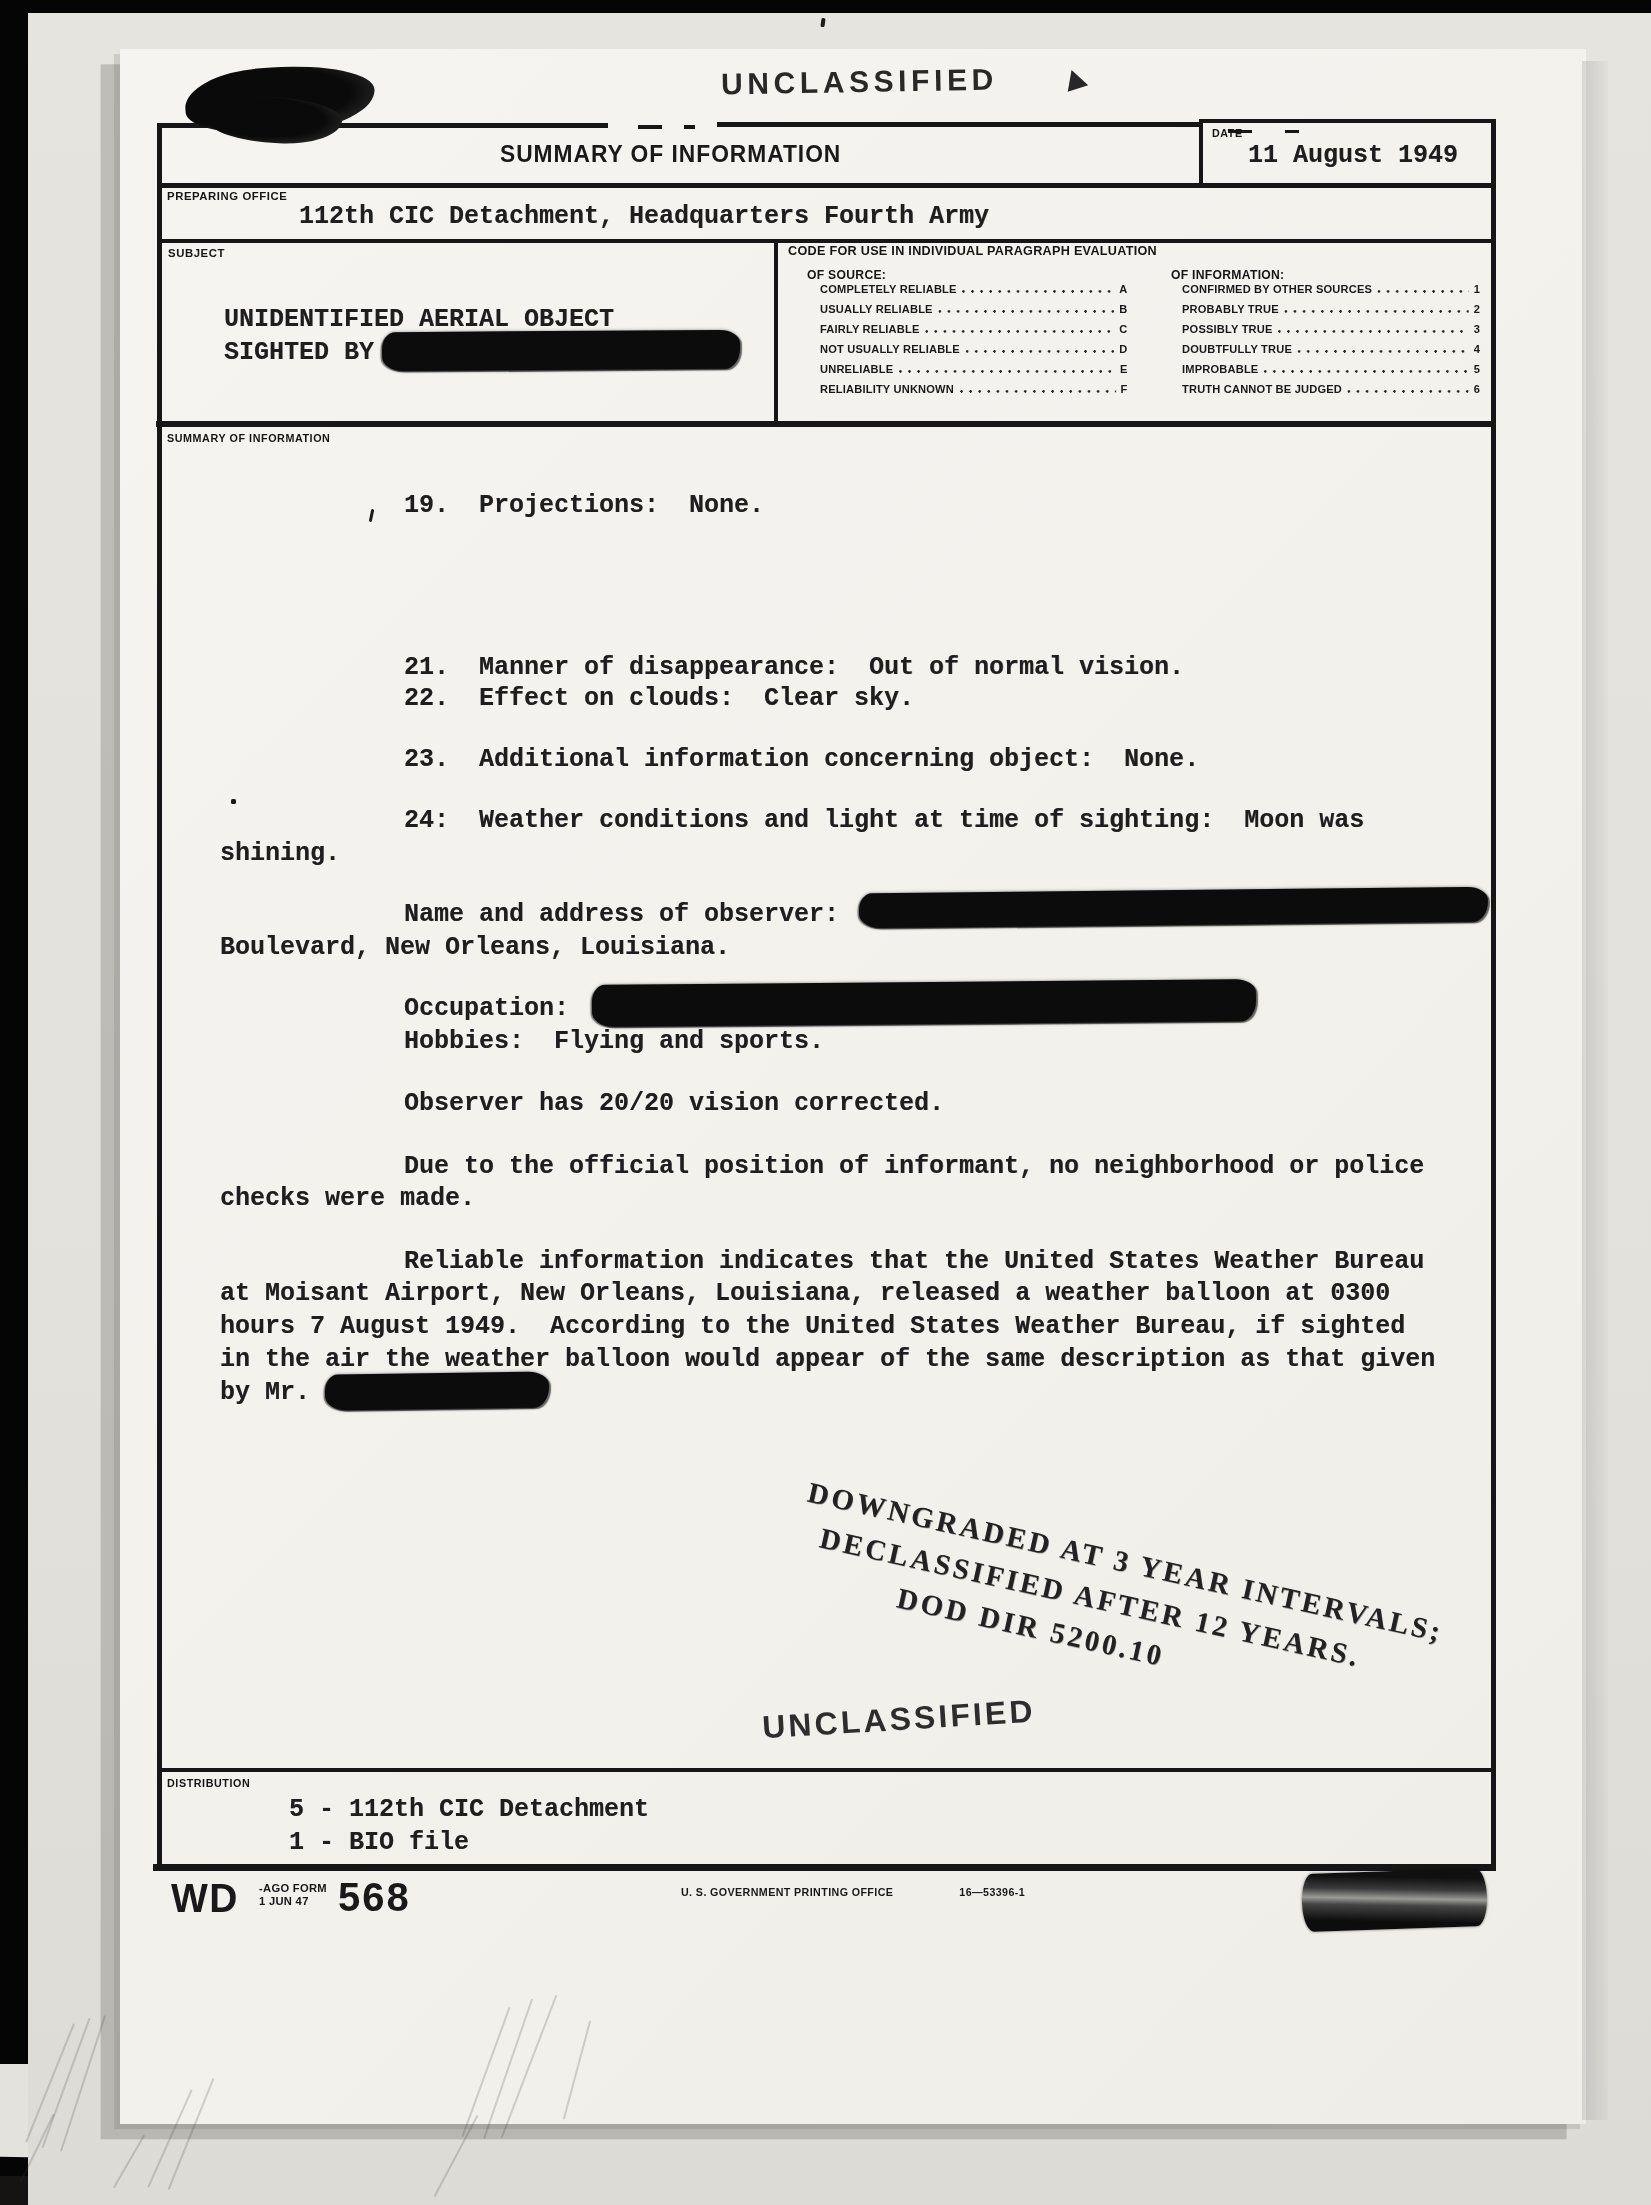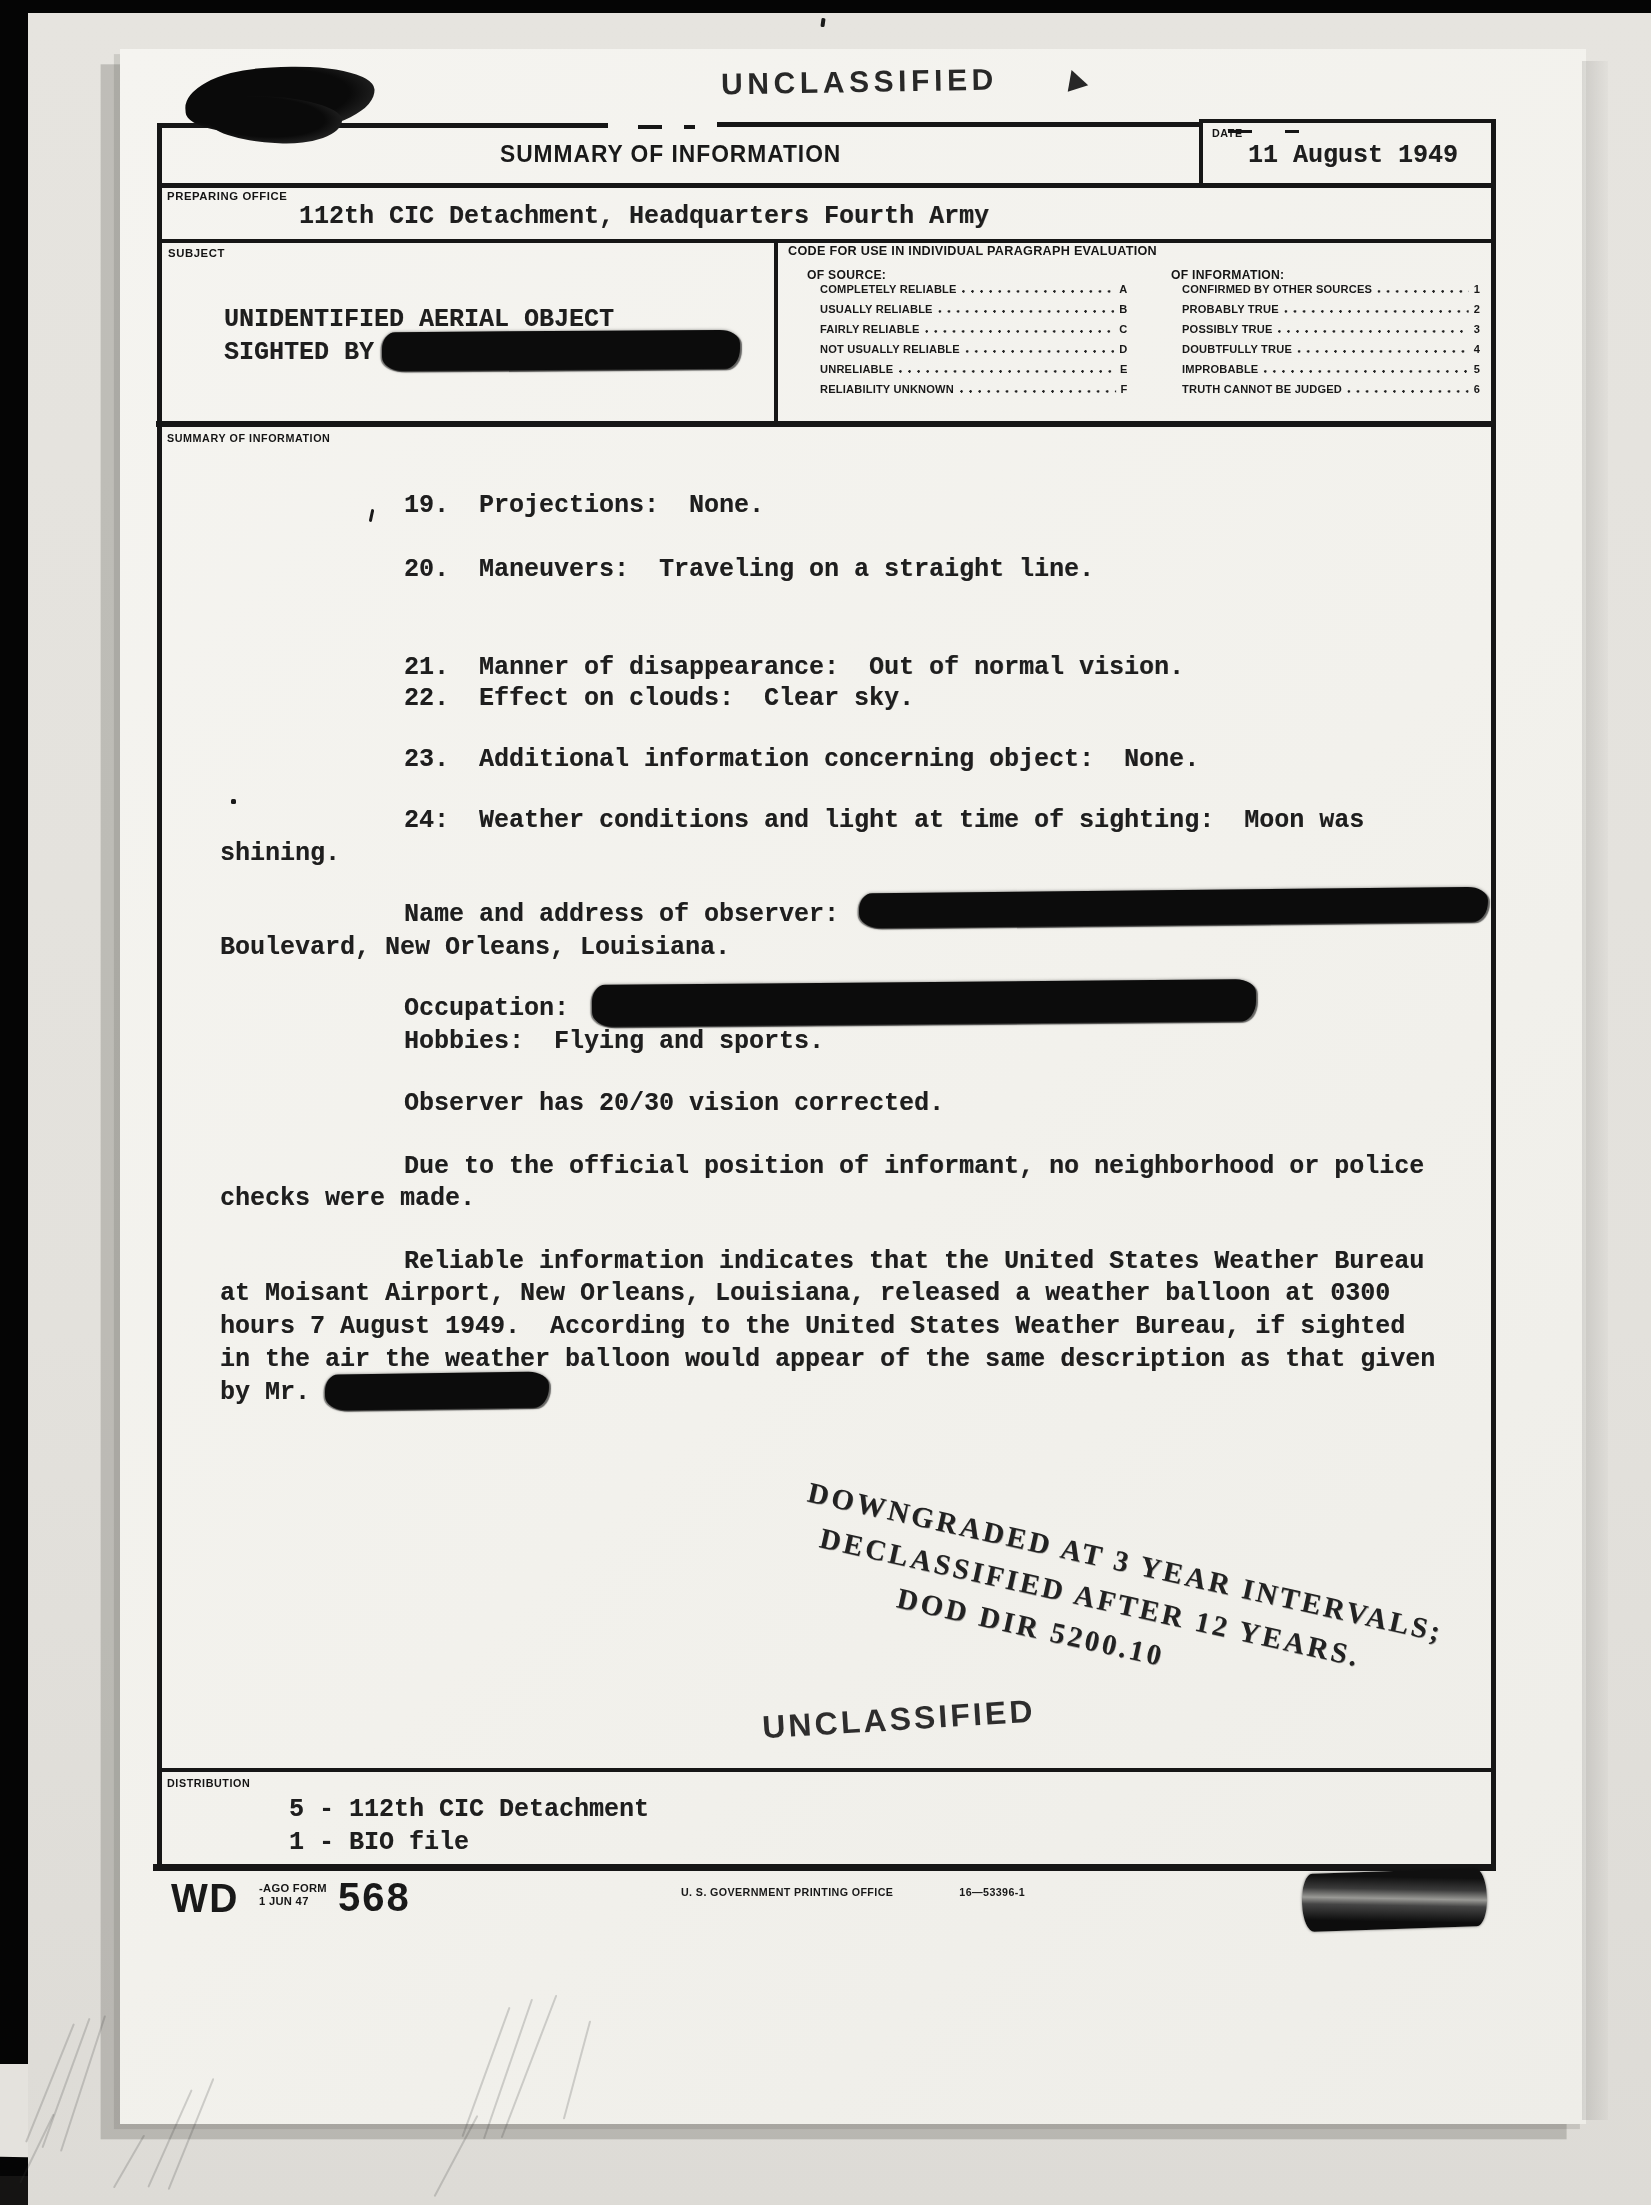--- a/index.html
+++ b/index.html
@@ -160,36 +160,35 @@
   <div class="abs code-row" style="left:1182px;top:382px;width:317px;">
     <span class="lbl">TRUTH CANNOT BE JUDGED</span>
       <span class="dots"></span>
       <span class="cd">6</span>
   </div>
 
   <div class="abs line" style="left:156px;top:421px;width:1339px;height:5.6px;"></div>
   <div class="abs flabel" style="left:167px;top:432px;font-size:11.2px;">SUMMARY OF INFORMATION</div>
 
   <div class="abs tl" style="left:404px;top:491px;">19.  Projections:  None.</div>
-  <div class="abs tl" style="left:404px;top:555px;">20.  Maneuvers:  Traveling on a straight line.</div>
   <div class="abs tl" style="left:404px;top:653px;">21.  Manner of disappearance:  Out of normal vision.</div>
   <div class="abs tl" style="left:404px;top:684px;text-align:right;">22.  Effect on clouds:  Clear sky.</div>
   <div class="abs tl" style="left:404px;top:745px;">23.  Additional information concerning object:  None.</div>
   <div class="abs tl" style="left:404px;top:806px;">24:  Weather conditions and light at time of sighting:  Moon was</div>
   <div class="abs tl" style="left:220px;top:839px;">shining.</div>
 
   <div class="abs tl" style="left:404px;top:900px;">Name and address of observer:</div>
   <div class="abs redact" style="left:859px;top:890px;width:629px;height:35px;transform:rotate(-.6deg);"></div>
   <div class="abs tl" style="left:220px;top:933px;">Boulevard, New Orleans, Louisiana.</div>
 
   <div class="abs tl" style="left:404px;top:994px;">Occupation:</div>
   <div class="abs redact" style="left:592px;top:982px;width:664px;height:42px;transform:rotate(-.5deg);"></div>
   <div class="abs tl" style="left:404px;top:1027px;">Hobbies:  Flying and sports.</div>
 
-  <div class="abs tl" style="left:404px;top:1089px;">Observer has 20/30 vision corrected.</div>
+  <div class="abs tl" style="left:404px;top:1089px;">Observer has 20/20 vision corrected.</div>
 
   <div class="abs tl" style="left:404px;top:1152px;">Due to the official position of informant, no neighborhood or police</div>
   <div class="abs tl" style="left:220px;top:1184px;">checks were made.</div>
 
   <div class="abs tl" style="left:404px;top:1247px;">Reliable information indicates that the United States Weather Bureau</div>
   <div class="abs tl" style="left:220px;top:1279px;"><span>at Moisant Airport, New Orleans, Louisiana, released a weather balloon at </span><span class="u">0300</span></div>
   <div class="abs tl" style="left:220px;top:1312px;">hours 7 August 1949.  According to the United States Weather Bureau, if sighted</div>
   <div class="abs tl" style="left:220px;top:1345px;">in the air the weather balloon would appear of the same description as that given</div>
   <div class="abs tl" style="left:220px;top:1378px;">by Mr.</div>
   <div class="abs redact" style="left:325px;top:1373px;width:224px;height:36px;transform:rotate(-.8deg);"></div>

